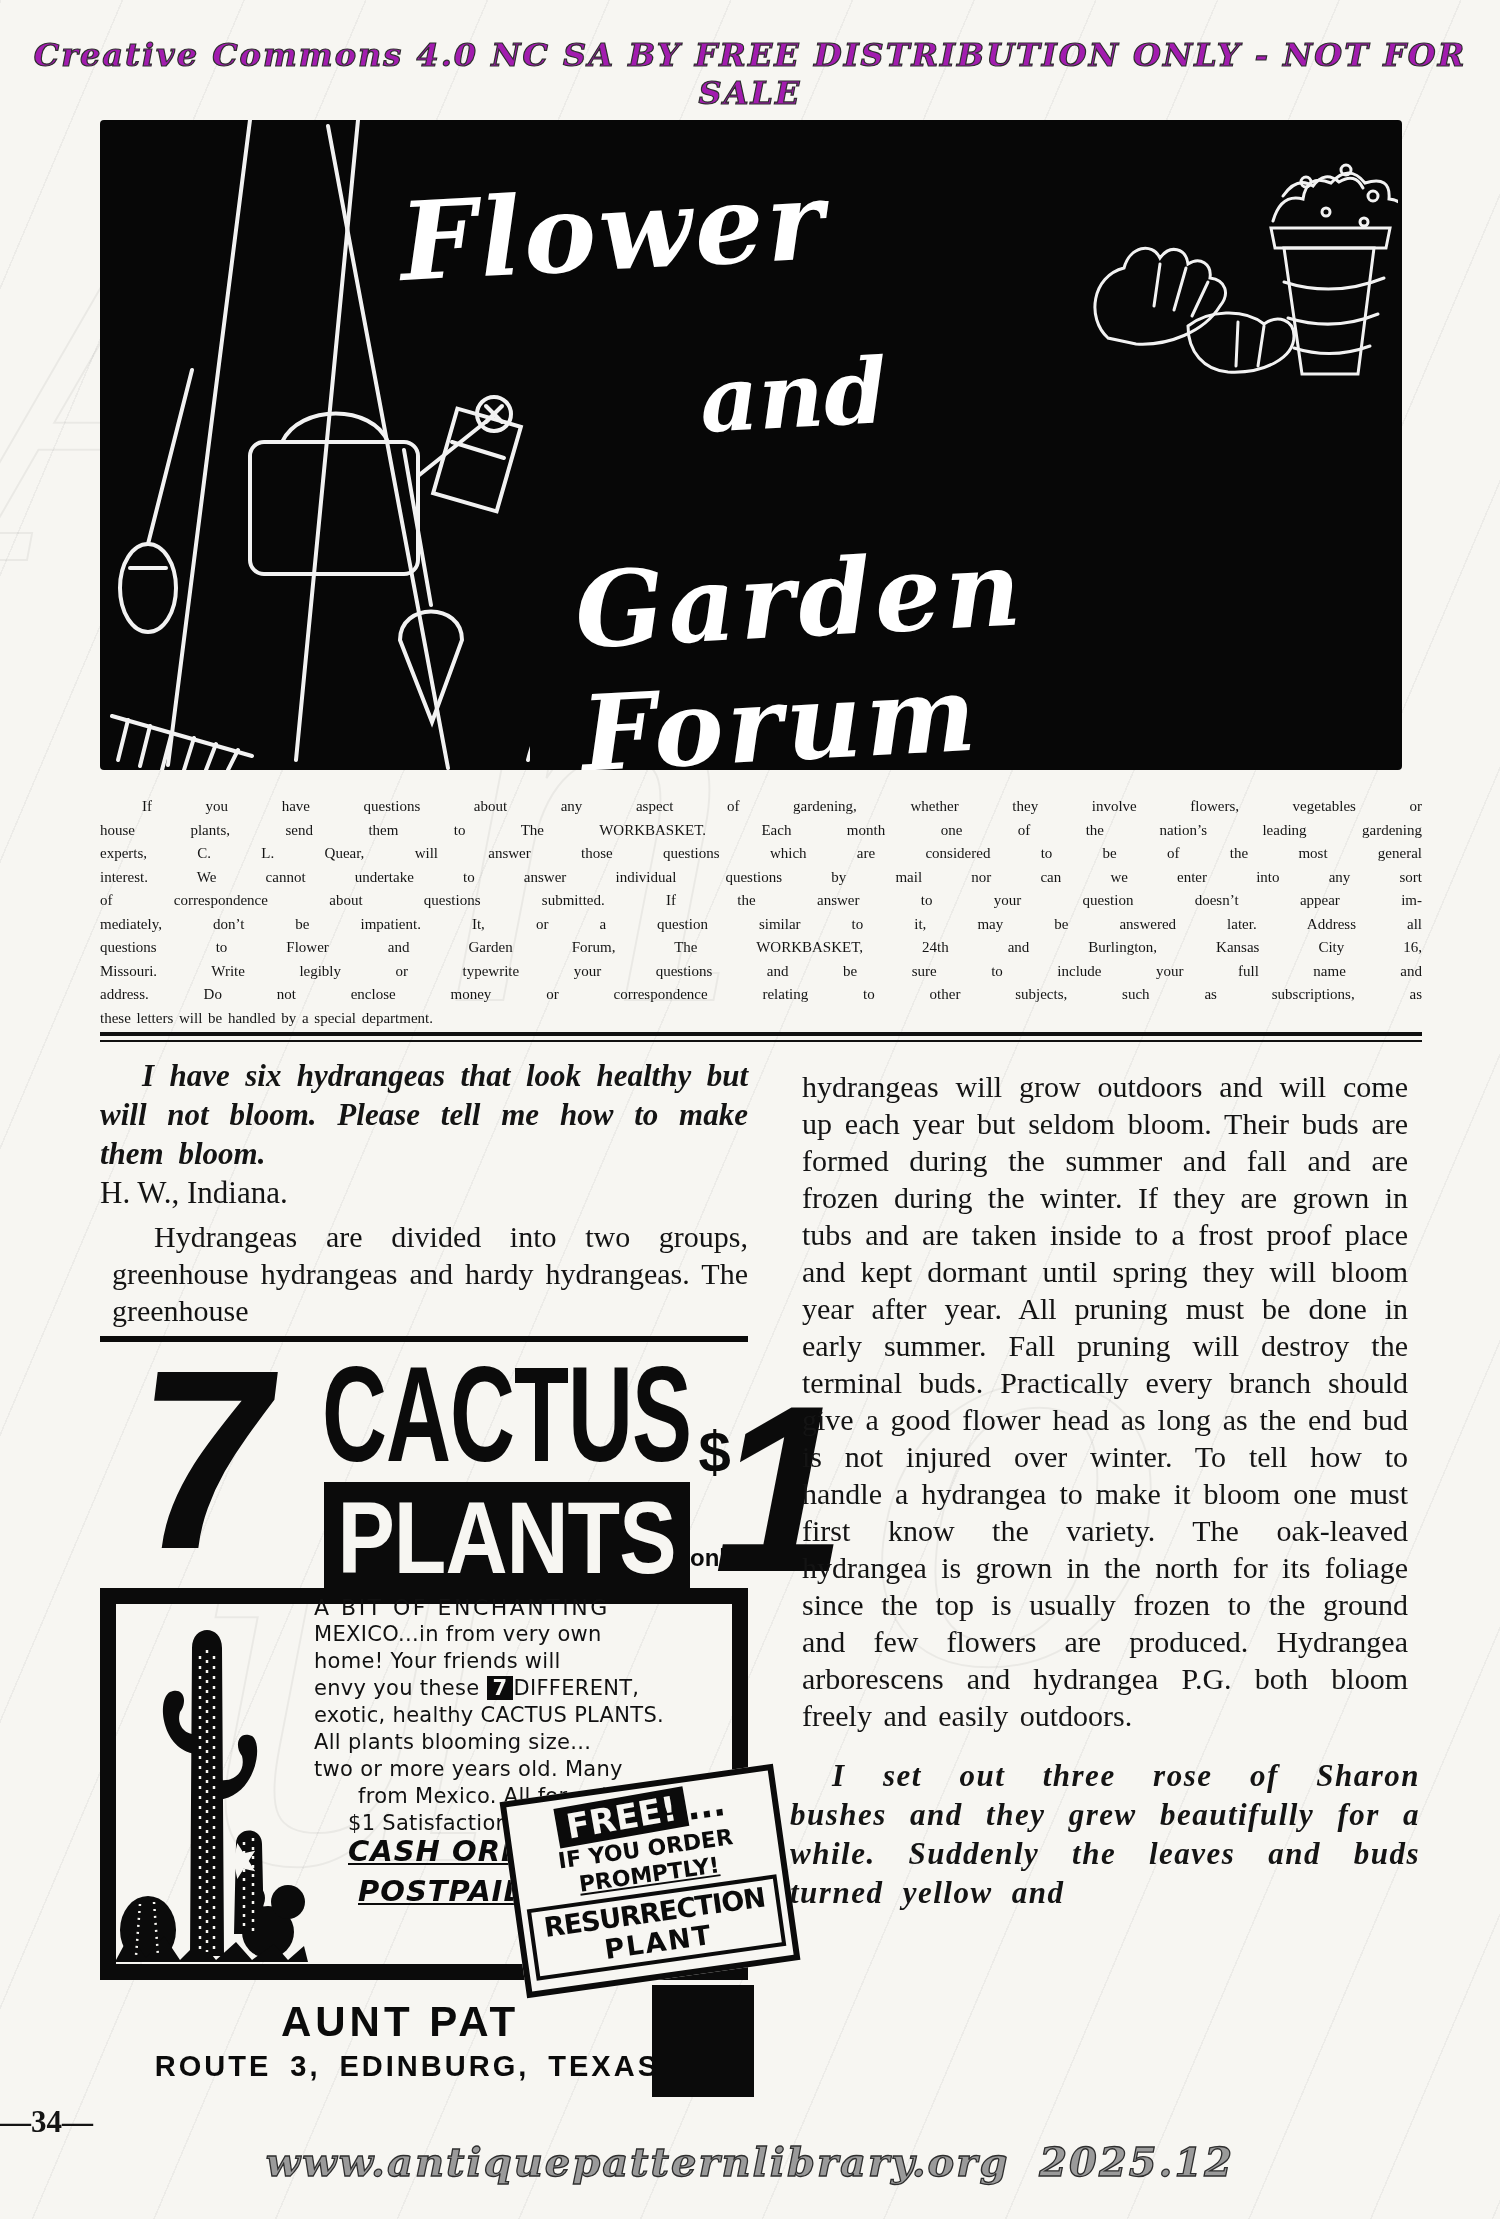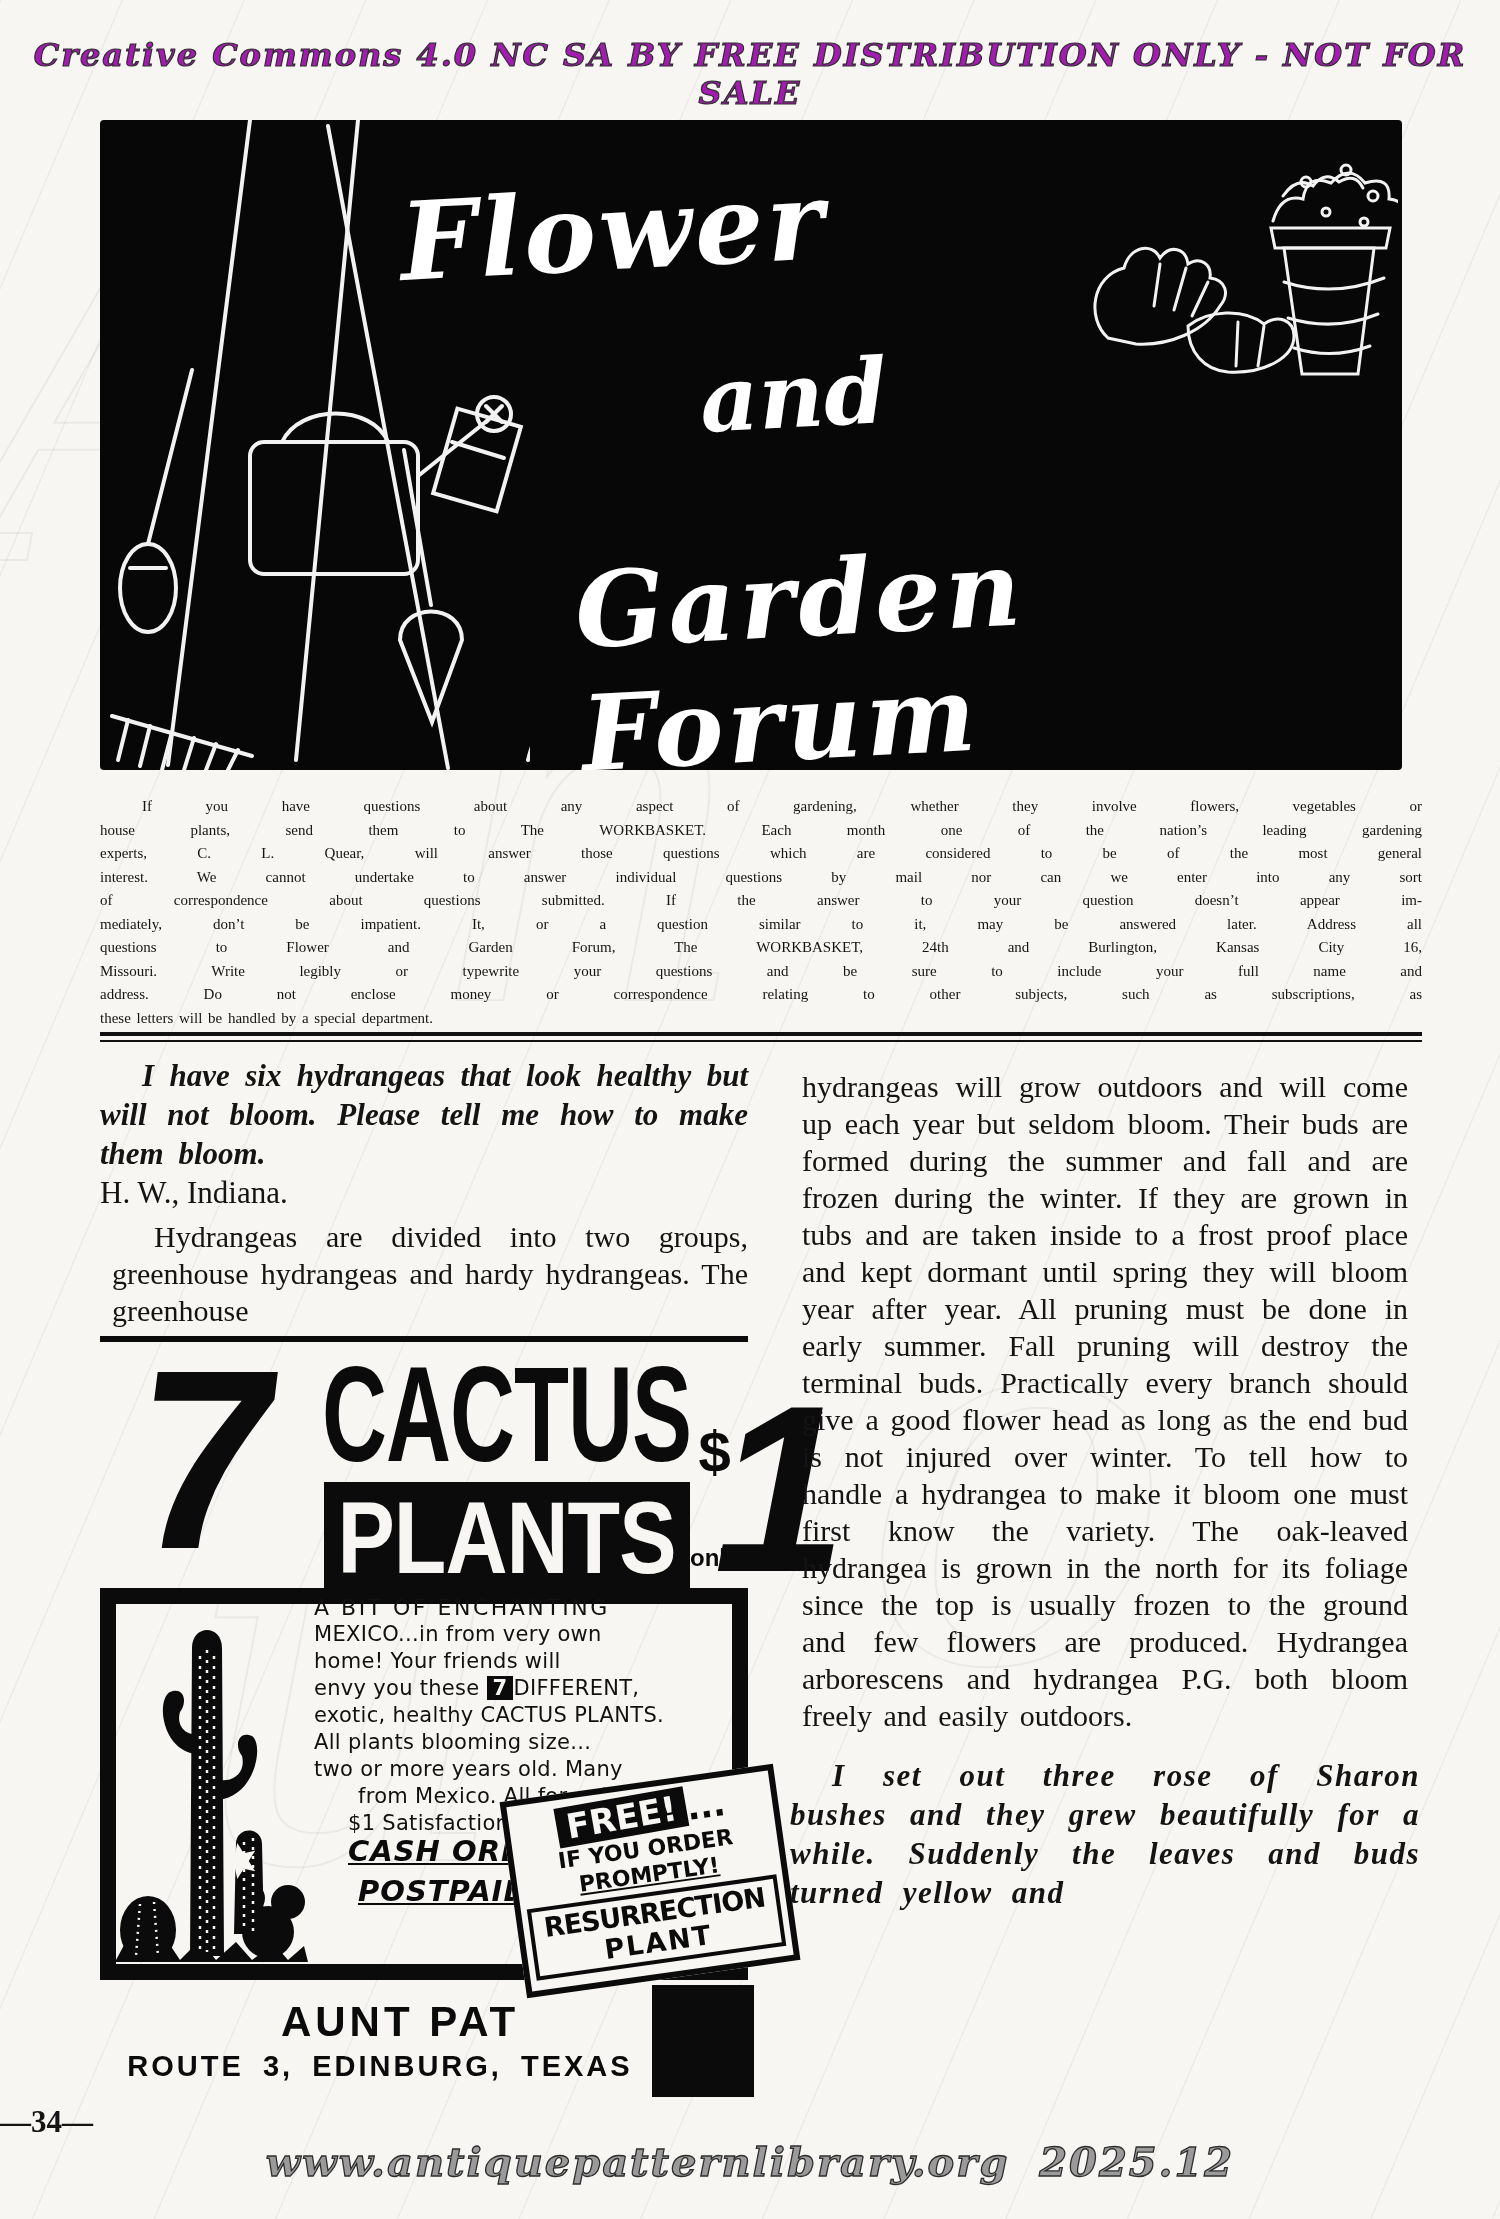--- a/index.html
+++ b/index.html
@@ -114,21 +114,21 @@
   .free-l2{font-weight:bold;font-size:22px;line-height:26px;text-decoration:underline;}
   .free-inner{border:4px solid #0b0b0b;margin-top:4px;padding:2px 2px;}
   .free-l3{font-weight:900;font-size:27px;line-height:30px;letter-spacing:-1px;}
   .free-l4{font-weight:900;font-size:27px;line-height:30px;letter-spacing:2px;}
   .corner{position:absolute;left:552px;top:649px;width:102px;height:112px;background:#0b0b0b;}
   .advertiser{
     position:absolute;left:20px;top:662px;width:560px;text-align:center;color:#0b0b0b;
     font-family:"Liberation Sans",sans-serif;font-weight:900;font-size:42px;letter-spacing:4px;
   }
   .ad-address{
-    position:absolute;left:0px;top:714px;width:560px;text-align:center;color:#0b0b0b;
+    position:absolute;left:0px;top:714px;width:560px;text-align:right;color:#0b0b0b;
     font-family:"Liberation Sans",sans-serif;font-weight:900;font-size:29px;letter-spacing:3px;word-spacing:8px;
   }
   
   .pagenum{position:absolute;left:0;top:2104px;width:1500px;text-align:left;font-size:31px;font-weight:bold;}
   .credit{
     position:absolute;left:0;top:2138px;width:1500px;text-align:center;
     font-family:"DejaVu Serif",serif;font-style:italic;font-weight:bold;
     font-size:40px;letter-spacing:2px;word-spacing:14px;
     color:#9a9a9a;-webkit-text-stroke:1.3px #2e2e2e;
   }

